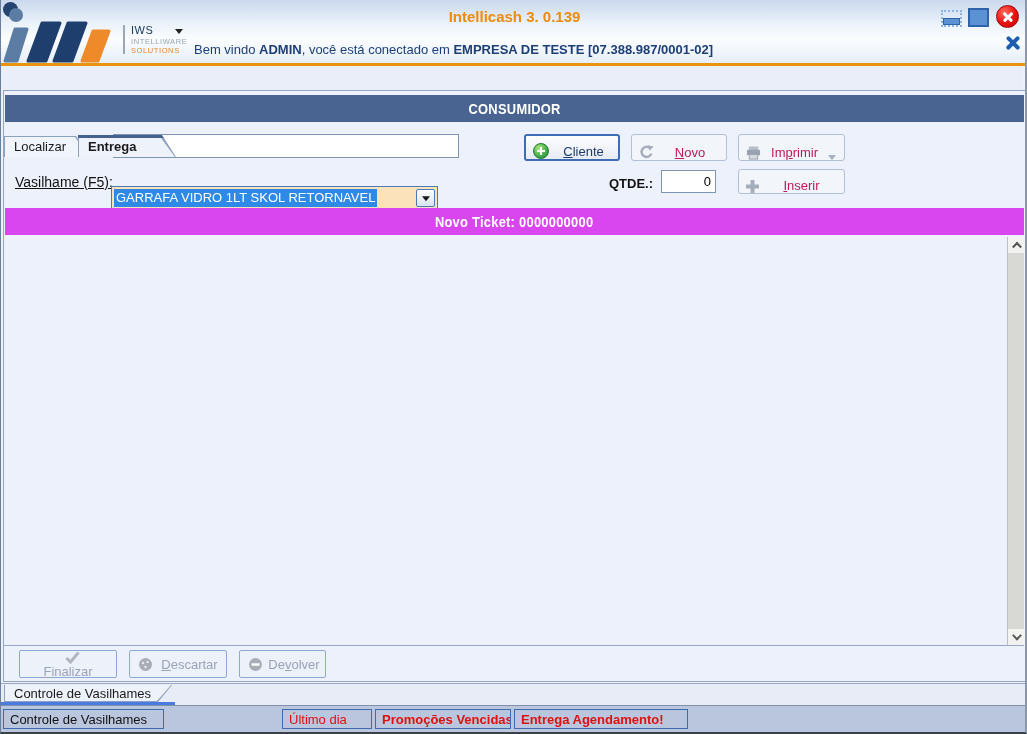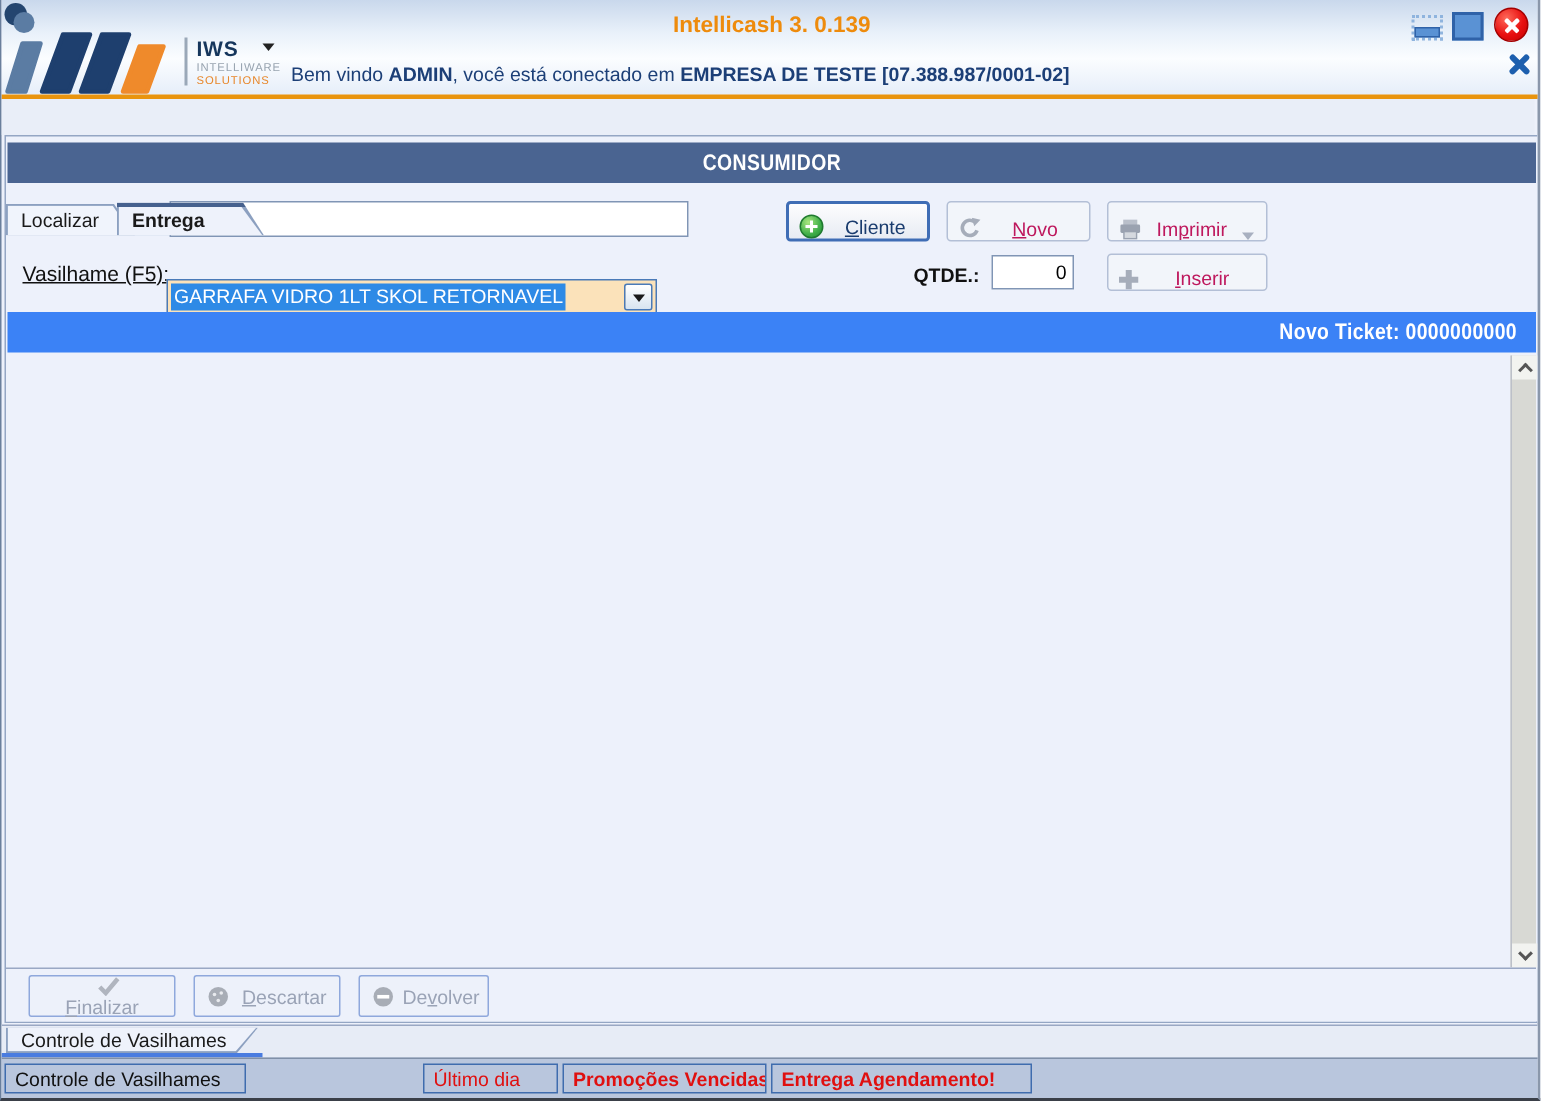--- a/index.html
+++ b/index.html
@@ -15,21 +15,21 @@
 
   
   .titlebar {
     position: absolute; left:0; top:0; width:1027px; height:63px;
     background: linear-gradient(180deg,#c9d8ec 0%,#e9f1fa 35%,#fbfdff 62%,#e6eef9 100%);
   }
   .orange-rule { position:absolute; left:0; top:63px; width:1027px; height:3px; background:#e9940e; }
   .corner-dot { position:absolute; left:2px; top:2px; width:15px; height:15px; border-radius:50%; background:#24456f; }
   .logo-svg { position:absolute; left:2px; top:3px; }
   .iws-text { position:absolute; left:122px; top:25px; border-left:2px solid #9aa8b8; padding-left:6px; line-height:1; }
-  .iws-brand { font-size:14px; font-weight:bold; color:#16365c; letter-spacing:.5px; }
+  .iws-brand { font-size:11px; font-weight:normal; color:#16365c; letter-spacing:.5px; }
   .iws-sub1 { font-size:7.5px; color:#98a4b0; letter-spacing:.6px; margin-top:2px; }
   .iws-sub2 { font-size:7.5px; color:#e8872a; letter-spacing:.6px; margin-top:1px; }
   .logo-arrow { position:absolute; left:174px; top:29px; width:0; height:0;
     border-left:4px solid transparent; border-right:4px solid transparent; border-top:5px solid #222; cursor:pointer;}
   .app-title { position:absolute; left:0; top:8px; width:1027px; text-align:center;
     font-size:15px; font-weight:bold; color:#ee8b0c; }
   .welcome { position:absolute; left:193px; top:42px; font-size:13px; color:#1c3f77; white-space:pre; }
   .welcome b { font-weight:bold; }
 
   .btn-min { position:absolute; left:940px; top:10px; width:21px; height:17px;
@@ -60,21 +60,21 @@
   #tab-entrega   { left:77px; top:69px; width:98px; height:22px; }
 
   
   .content { position:absolute; left:2px; top:90px; width:1023px; height:592px;
     border:1px solid #94a6c4; background:#edf1fb; }
 
   .section-bar { position:absolute; left:4px; width:1019px; height:27px; text-align:center;
     color:#fff; font-weight:bold; font-size:15px; line-height:27px; }
   .section-bar .cond { display:inline-block; transform:scaleX(.86); letter-spacing:.3px; }
   #consumidor-bar { top:95px; background:#4a6491; }
-  #ticket-bar { top:208px; background:#3b82f6;text-align:right; }
+  #ticket-bar { top:208px; background:#d946ef; }
 
   
   .f-label { position:absolute; font-size:14px; color:#111; }
   #cliente-label { left:18px; top:139px; }
   #vasilhame-label { left:14px; top:174px; text-decoration:underline; cursor:pointer; }
   .txt-input { position:absolute; background:#fff; border:1px solid #8095b5; font-size:13px; padding:0 4px;
     font-family:"Liberation Sans","DejaVu Sans",sans-serif; }
   #cliente-input { left:112px; top:134px; width:346px; height:24px; }
   #qtde-label { position:absolute; left:594px; top:176px; width:58px; text-align:right; font-size:13px; font-weight:600; color:#111; }
   #qtde-input { left:660px; top:170px; width:55px; height:23px; text-align:right; }

